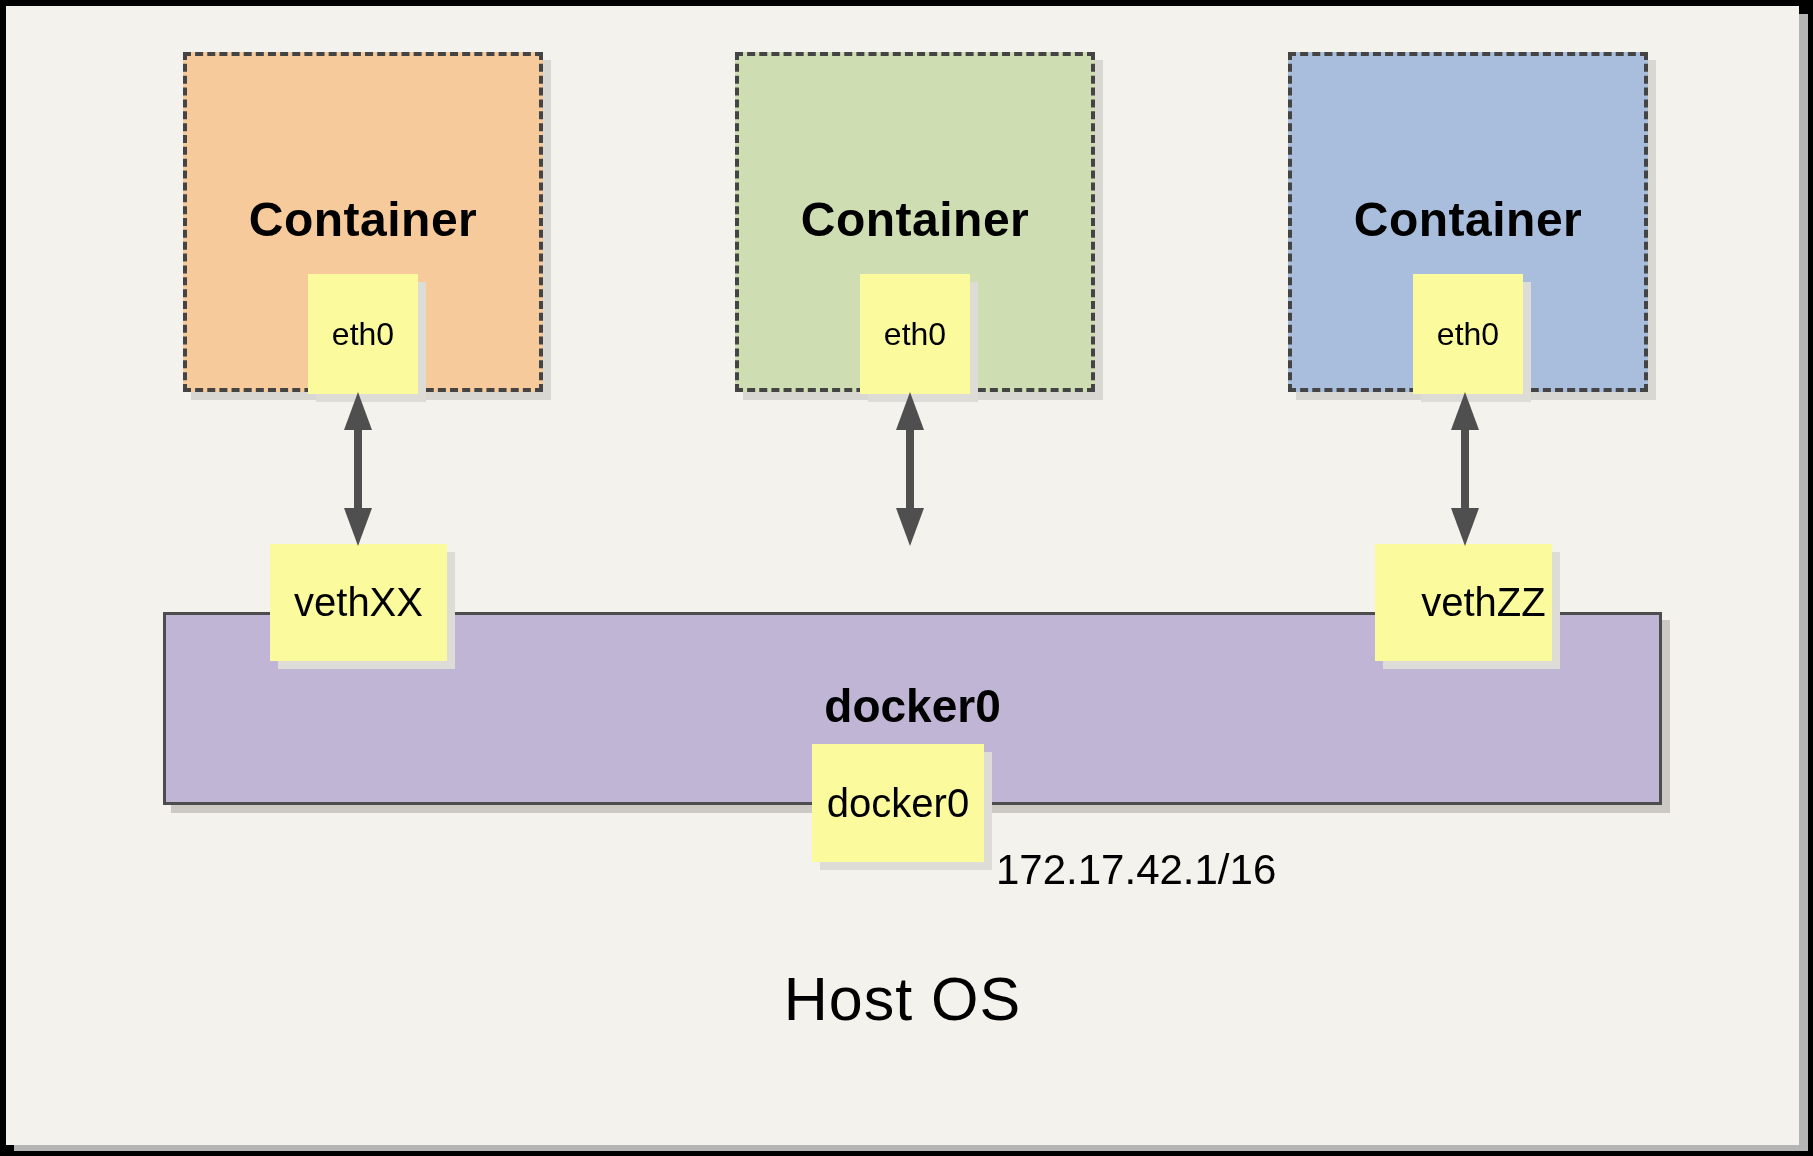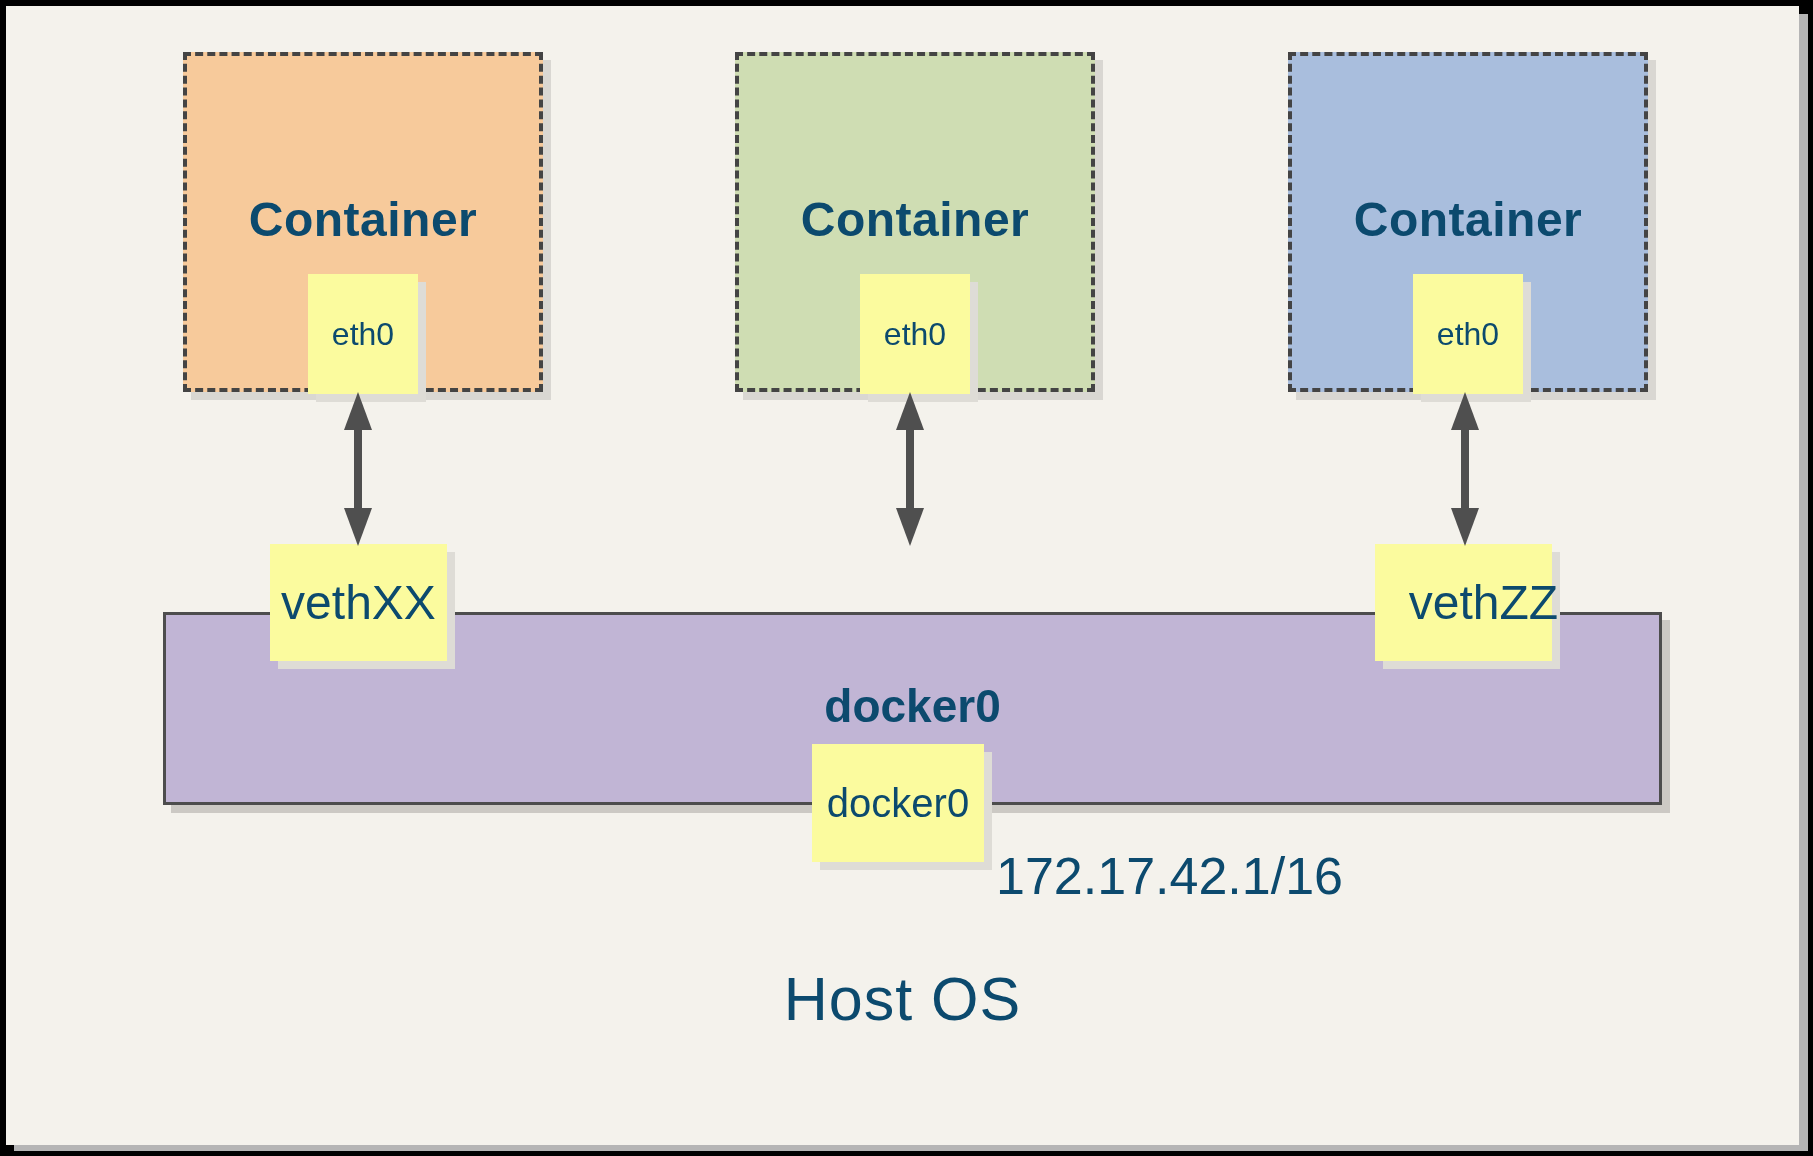--- a/index.html
+++ b/index.html
@@ -5,21 +5,21 @@
   html, body { margin: 0; padding: 0; background: #888; }
   * { box-sizing: border-box; }
 
   .stage {
     position: relative;
     width: 1813px;
     height: 1156px;
     background: #000;               
     overflow: hidden;
     font-family: "Liberation Sans", "DejaVu Sans", sans-serif;
-    color: #0c4a6e;
+    color: #000000;
   }
 
   
   .panel-shadow {
     position: absolute;
     left: 14px; top: 14px; right: 5px; bottom: 5px;
     background: #b5b5b5;
   }
 
   
@@ -89,36 +89,36 @@
   .bridge-label {
     position: absolute;
     left: 0; right: 0; top: 64px;
     text-align: center;
     font-size: 46px;
     font-weight: bold;
   }
 
   .veth-box {
     width: 177px; height: 117px;
-    font-size: 48px;
+    font-size: 40px;
   }
   .veth-0 { left: 264px; top: 538px; }
   .veth-1 { left: 816px; top: 539px; }
   .veth-2 { left: 1369px; top: 538px; padding-left: 40px; }
 
   .bridge-iface-box {
     left: 806px; top: 738px;
     width: 172px; height: 118px;
     font-size: 40px;
   }
 
   .ip-label {
     position: absolute;
     left: 990px; top: 840px;
-    font-size: 52px;
+    font-size: 42px;
   }
 
   .host-label {
     position: absolute;
     left: 0; right: 0; top: 958px;
     text-align: center;
     font-size: 61px;
     font-weight: normal;
     letter-spacing: 1px;
   }

